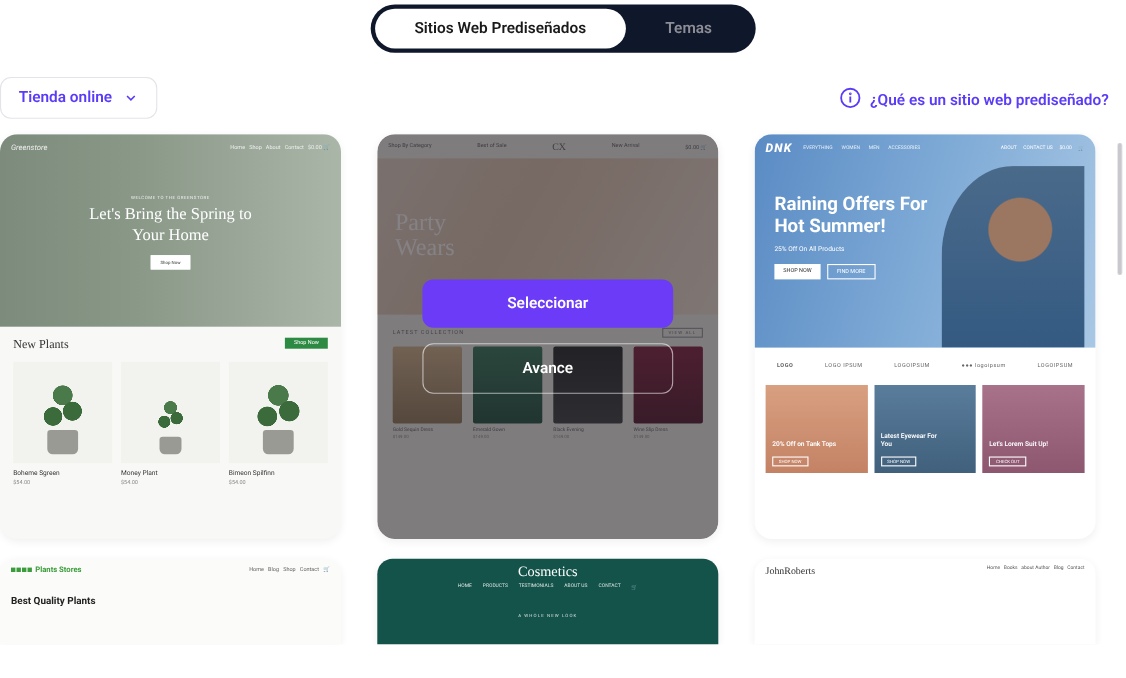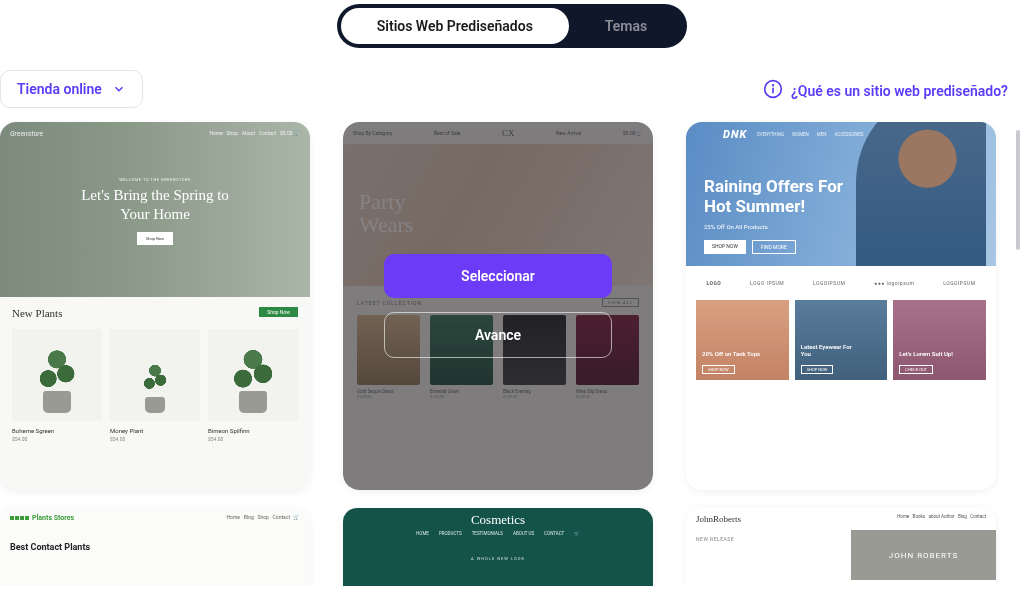--- a/index.html
+++ b/index.html
@@ -175,23 +175,23 @@
       border-radius:10px;
       font-size:14px; font-weight:600;
       text-align:center;
       cursor:pointer;
     }
     .ov-primary { background:#6b3bf7; color:#fff; }
     .ov-secondary { border:1px solid rgba(255,255,255,0.6); color:#fff; }
     
     .t3 { background:#fff; }
     .t3-hero {
-      height:144px;
+      height:194px;
       background: linear-gradient(105deg, #5a8bc4 0%, #7eaad6 50%, #a8c7e4 100%);
-      position:relative; color:#fff;padding-left:27px;
+      position:relative; color:#fff;
     }
     .t3-nav {
       display:flex; justify-content:space-between; align-items:center;
       padding:6px 10px; font-size:5px;
     }
     .t3-logo { font-style:italic; font-weight:800; font-size:11px; letter-spacing:1px; }
     .t3-navlinks { display:flex; gap:8px; font-size:4.5px; opacity:0.85; }
     .t3-navright { display:flex; gap:6px; font-size:4.5px; }
     .t3-hero-copy { position:absolute; left:18px; top:54px; }
     .t3-hero-title { font-size:17px; font-weight:700; line-height:1.2; }
@@ -426,35 +426,31 @@
           <span class="t4-dots">
             <span class="t4-dot"></span>
             <span class="t4-dot"></span>
             <span class="t4-dot"></span>
             <span class="t4-dot"></span>
           </span>
           <span>Plants Stores</span>
         </span>
       <span><span>Home</span> &nbsp; <span>Blog</span> &nbsp; <span>Shop</span> &nbsp; <span>Contact</span> &nbsp; 🛒</span>
     </div>
-    <div class="t4-head">Best Contact Plants</div>
+    <div class="t4-head">Best Quality Plants</div>
   </div>
 
   <div class="card r2 t5">
     <div class="t5-logo">Cosmetics</div>
     <div class="t5-nav"><span>HOME</span><span>PRODUCTS</span><span>TESTIMONIALS</span><span>ABOUT US</span><span>CONTACT</span> 🛒</div>
     <div class="t5-eyebrow">A WHOLE NEW LOOK</div>
   </div>
 
   <div class="card r2 t6">
     <div class="t6-nav">
       <span class="t6-logo">JohnRoberts</span>
       <span><span>Home</span> &nbsp; <span>Books</span> &nbsp; <span>about Author</span> &nbsp; <span>Blog</span> &nbsp; <span>Contact</span></span>
     </div>
-    <div class="t6-body">
-      <div class="t6-left">NEW RELEASE</div>
-      <div class="t6-right">JOHN ROBERTS</div>
-    </div>
   </div>
 
 </div>
 
 <div class="scrollbar"></div>
 
 </body></html>

